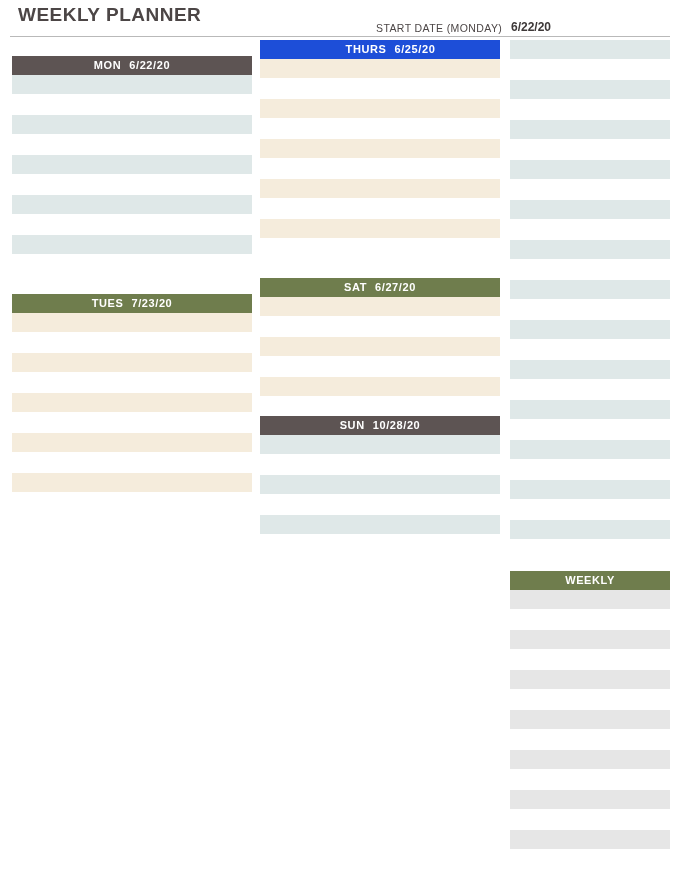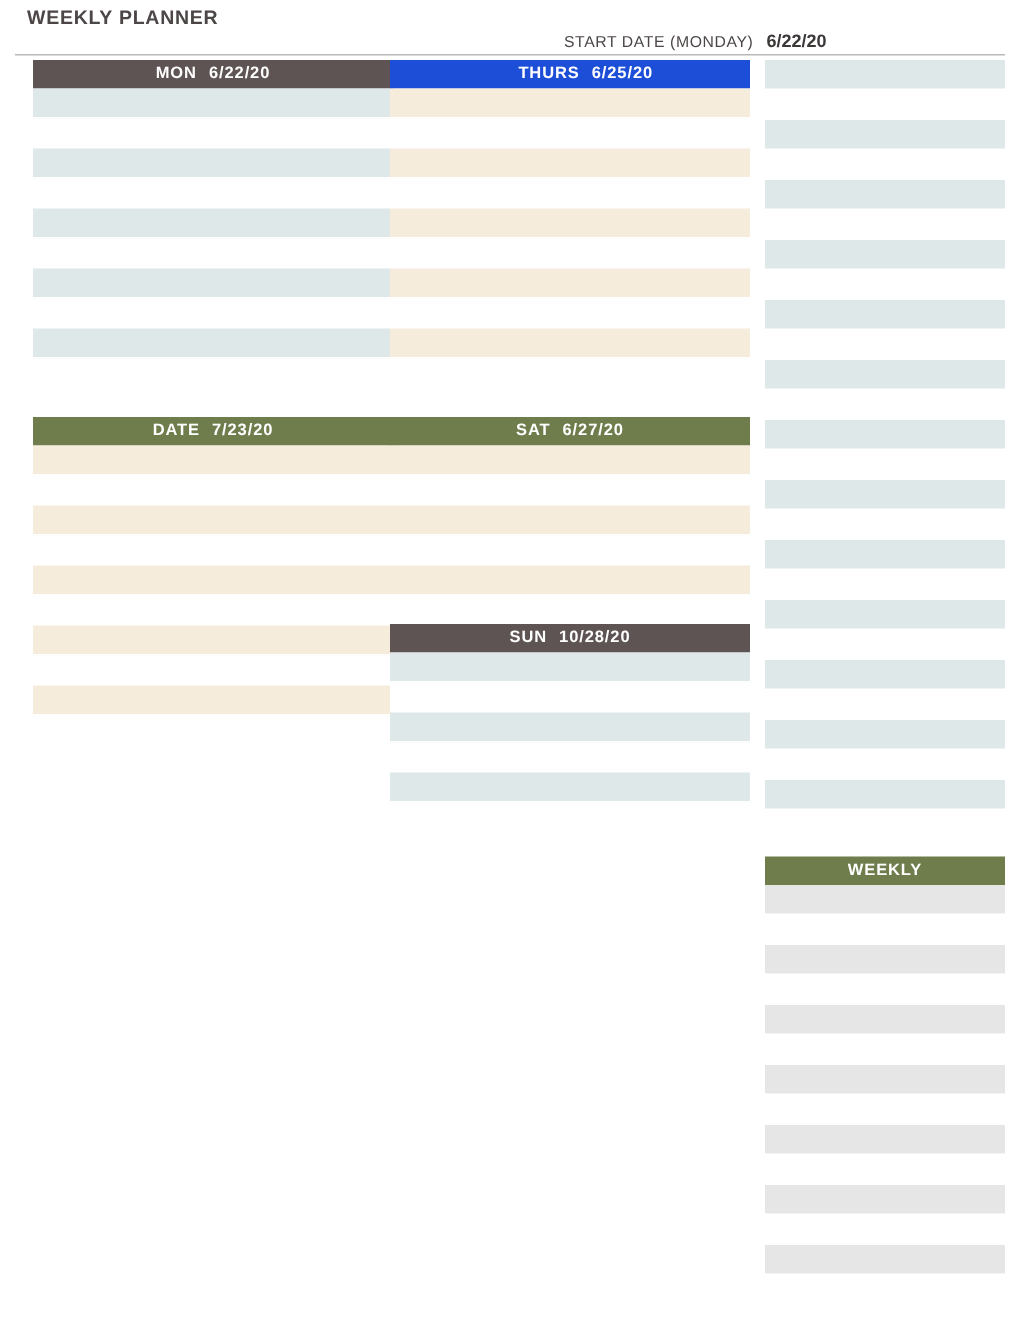--- a/index.html
+++ b/index.html
@@ -18,21 +18,21 @@
 
   
   .page-header {
     position: relative;
     height: 40px;
   }
   .planner-title {
     position: absolute;
     left: 18px;
     top: 4px;
-    font-size: 13px;
+    font-size: 19px;
     font-weight: bold;
     letter-spacing: 0.5px;
     color: #4c4646;
   }
   .start-date-label {
     position: absolute;
     left: 376px;
     top: 22px;
     font-size: 10.5px;
     letter-spacing: 0.4px;
@@ -58,21 +58,21 @@
   .sheet {
     position: absolute;
     left: 0;
     top: 40px;
     width: 680px;
   }
   .col {
     position: absolute;
     top: 0;
   }
-  .col-1 { left: 22px;  width: 240px; }
+  .col-1 { left: 12px;  width: 240px; margin-top: 16px; }
   .col-2 { left: 260px; width: 240px; }
   .col-3 { left: 510px; width: 160px; }
 
   
   .block { margin-bottom: 0; }
 
   .day-head {
     height: 19px;
     line-height: 19px;
     text-align: center;
@@ -128,21 +128,21 @@
           <div class="row row-blue"></div>
           <div class="row row-white"></div>
           <div class="row row-blue"></div>
           <div class="row row-white"></div>
           <div class="row row-blue"></div>
           <div class="row row-white"></div>
         </div>
         <div class="spacer-20"></div>
       </div>
       <div class="block">
-        <div class="day-head head-olive"><span>DATE</span><span class="dh-date">7/23/20</span></div>
+        <div class="day-head head-olive"><span>TUES</span><span class="dh-date">7/23/20</span></div>
         <div class="rows">
           <div class="row row-cream"></div>
           <div class="row row-white"></div>
           <div class="row row-cream"></div>
           <div class="row row-white"></div>
           <div class="row row-cream"></div>
           <div class="row row-white"></div>
           <div class="row row-cream"></div>
           <div class="row row-white"></div>
           <div class="row row-cream"></div>

